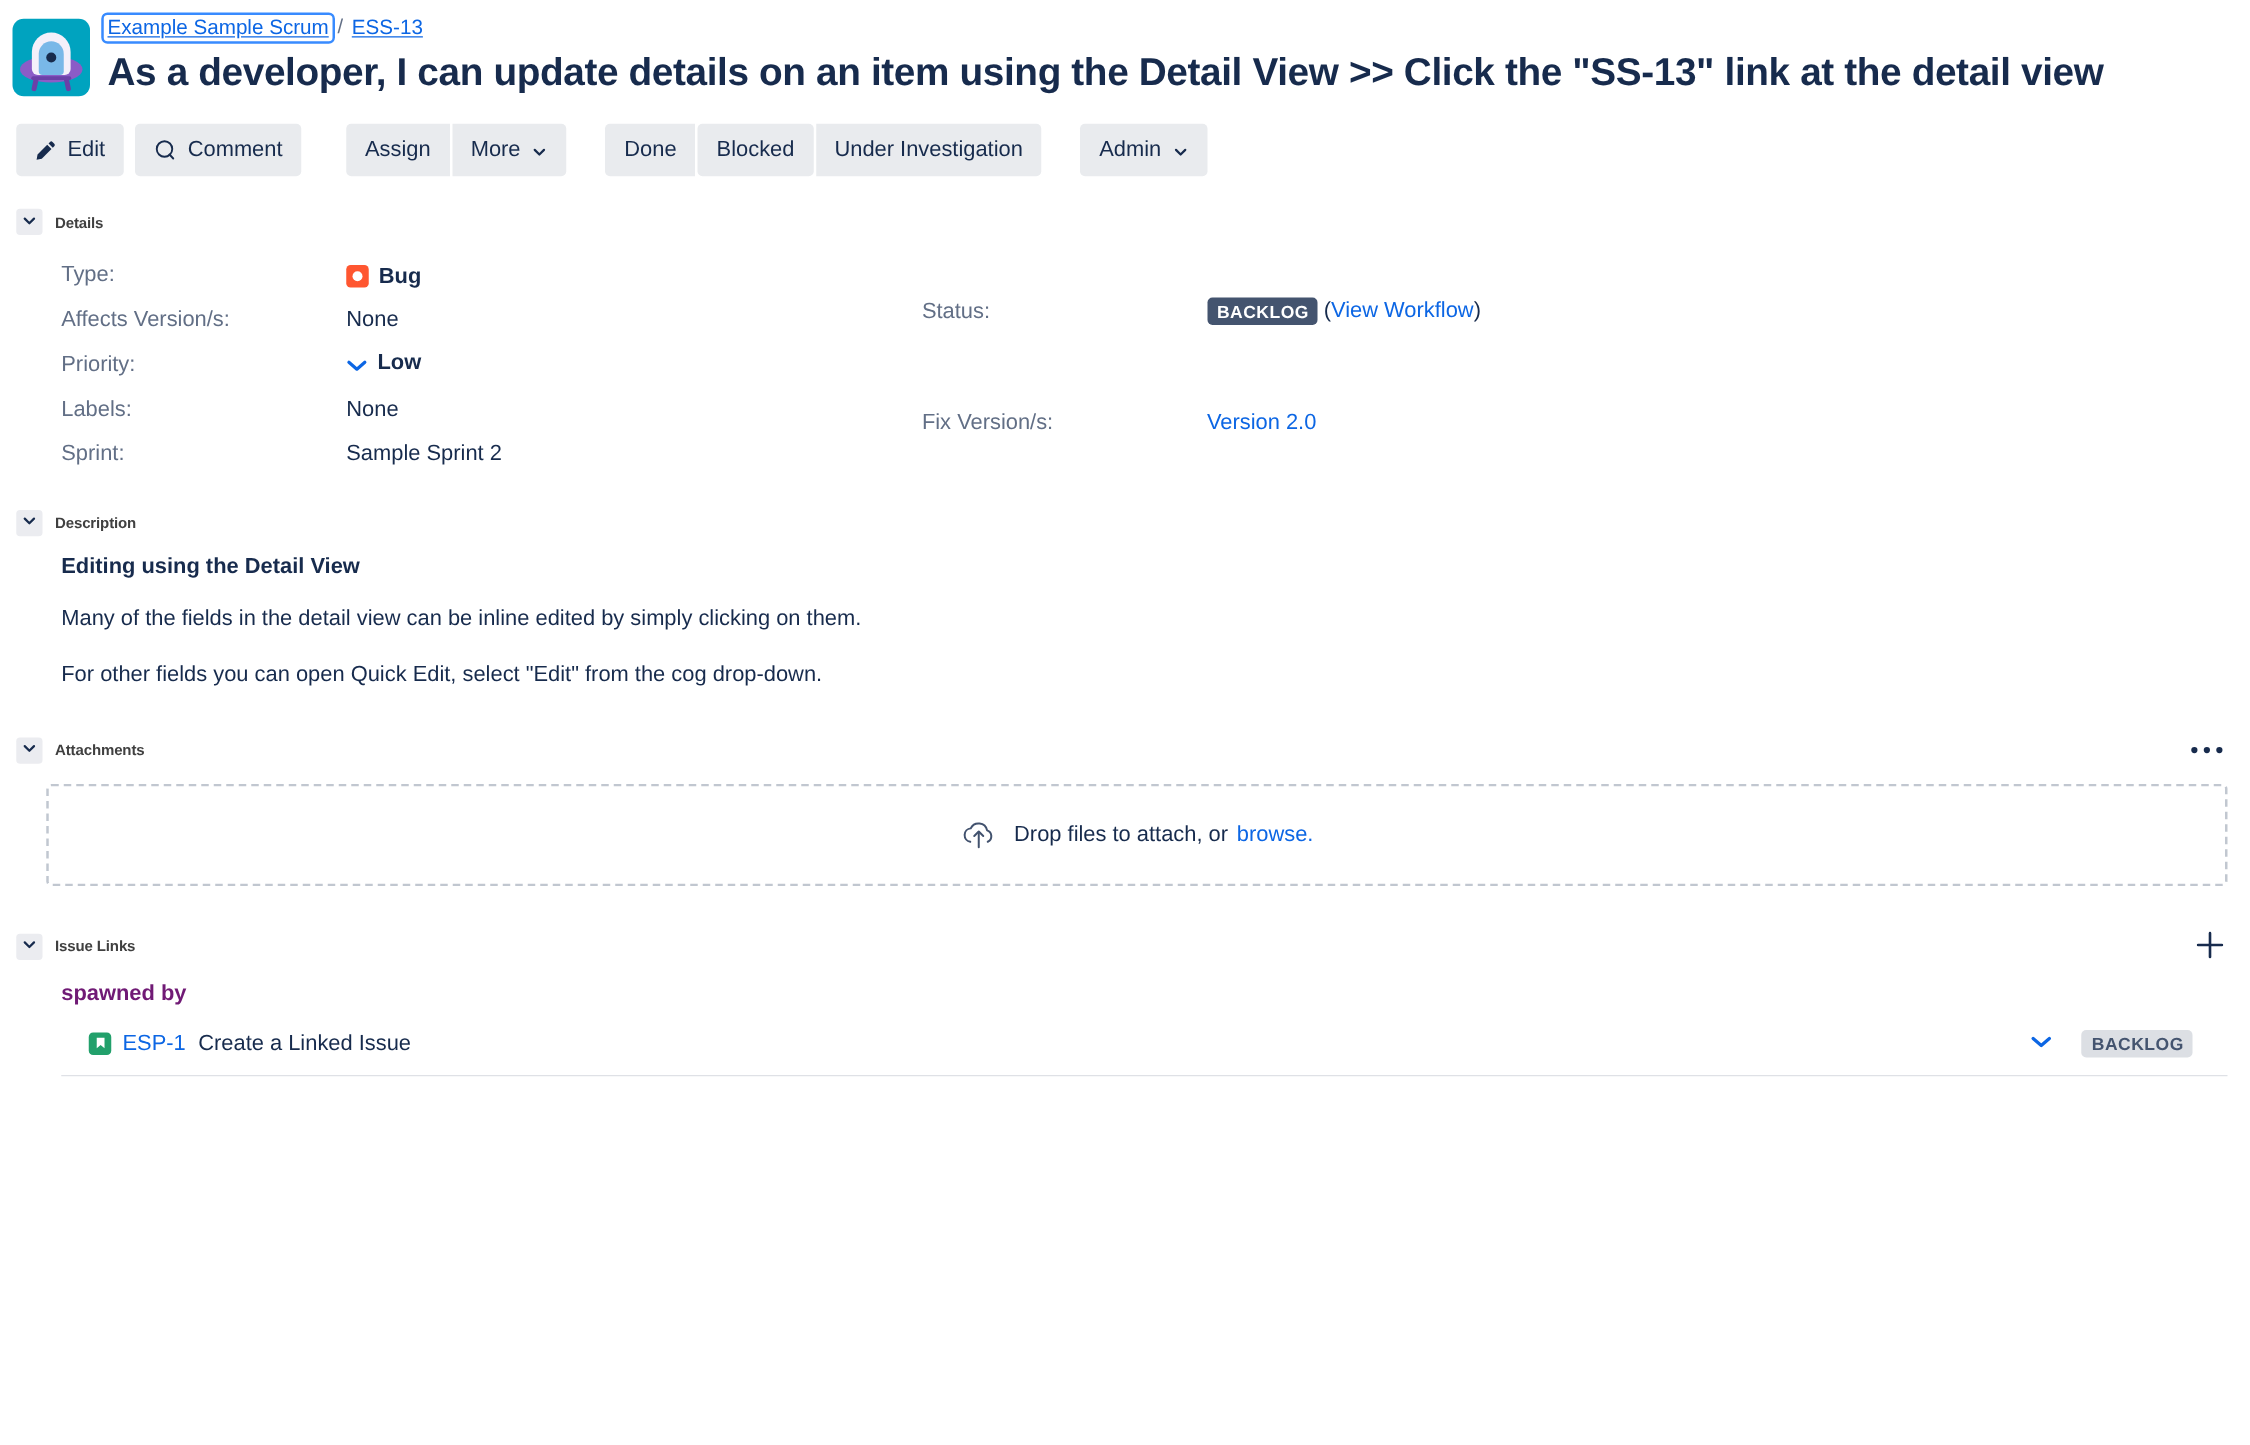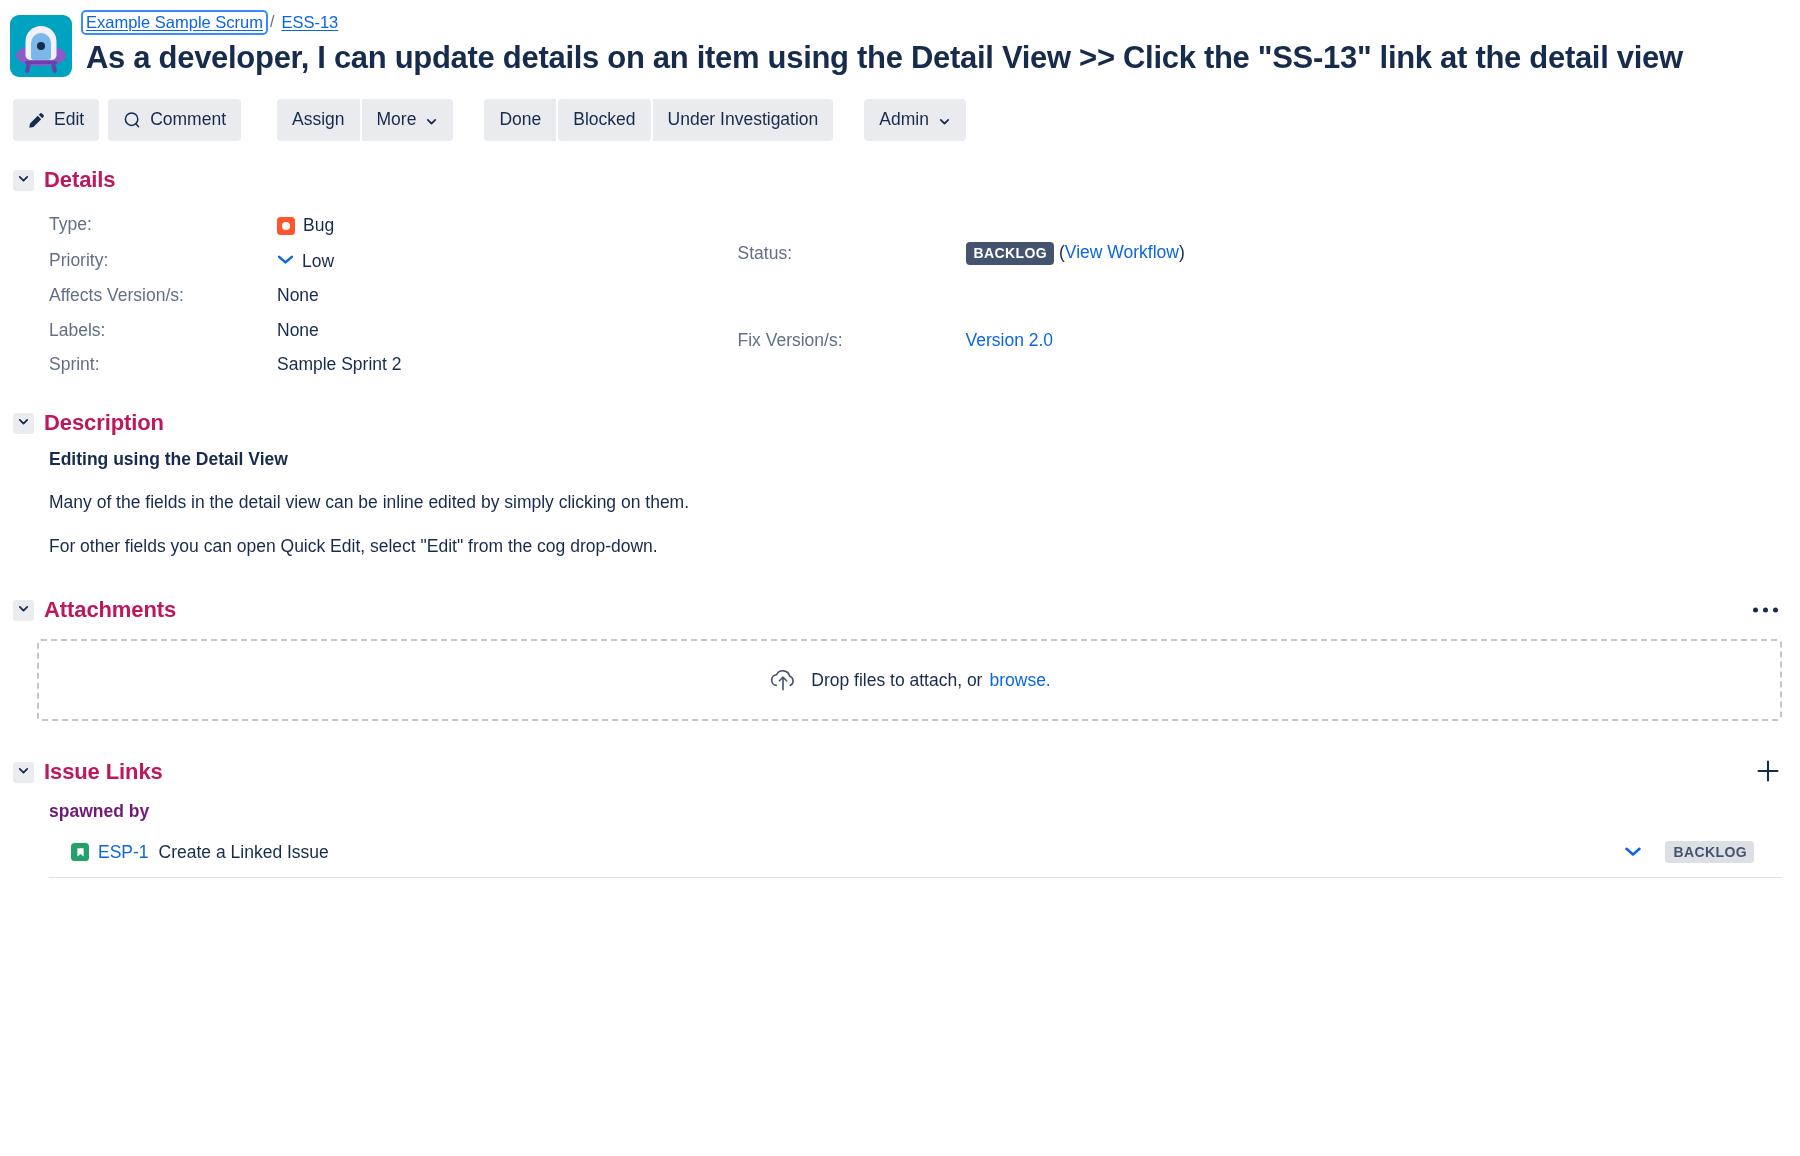--- a/index.html
+++ b/index.html
@@ -193,23 +193,23 @@
     background: #ebecf0;
     border: none;
     display: flex;
     align-items: center;
     justify-content: center;
     cursor: pointer;
     padding: 0;
     flex: 0 0 auto;
   }
   .section-title {
-    font-size: 22px;
+    font-size: 12px;
     font-weight: 700;
-    color: #be185d;
+    color: #404040;
     letter-spacing: -0.1px;
   }
 
   
   .details-wrap {
     display: flex;
     margin-top: 14px;
     padding-left: 36px;
   }
   .details-col { display: table; }
@@ -228,22 +228,23 @@
     white-space: nowrap;
     min-width: 228px;
   }
   .d-value {
     color: #172b4d;
     white-space: nowrap;
   }
   .details-col.right .d-label { min-width: 228px; }
   .val-inline {
     display: inline-flex;
-    align-items: flex-start;
+    align-items: flex-end;
     gap: 8px;
+    font-weight: bold;
   }
   .type-icon {
     width: 18px;
     height: 18px;
     border-radius: 3.5px;
     background: #ff5630;
     display: inline-flex;
     align-items: center;
     justify-content: center;
     flex: 0 0 auto;
@@ -491,39 +492,39 @@
         <div class="d-row">
           <div class="d-label">Type:</div>
           <div class="d-value">
             <span class="val-inline">
               <span class="type-icon">
                   <span class="dot"></span>
                 </span>
               <span>Bug</span>
             </span>
           </div>
+        </div>
+        <div class="d-row">
+          <div class="d-label">Affects Version/s:</div>
+          <div class="d-value">None</div>
         </div>
         <div class="d-row">
           <div class="d-label">Priority:</div>
           <div class="d-value">
             <span class="val-inline">
               <span>
                 <svg class="prio-icon" viewBox="0 0 16 12" fill="none" aria-hidden="true">
                   <path d="M2 3.5l6 5.2 6-5.2" stroke="#0c66e4" stroke-width="2.4" stroke-linecap="round" stroke-linejoin="round"></path>
                 </svg>
               </span>
               <span>Low</span>
             </span>
           </div>
         </div>
         <div class="d-row">
-          <div class="d-label">Affects Version/s:</div>
-          <div class="d-value">None</div>
-        </div>
-        <div class="d-row">
           <div class="d-label">Labels:</div>
           <div class="d-value">None</div>
         </div>
         <div class="d-row">
           <div class="d-label">Sprint:</div>
           <div class="d-value">Sample Sprint 2</div>
         </div>
       </div>
 
       <div class="details-col right">

